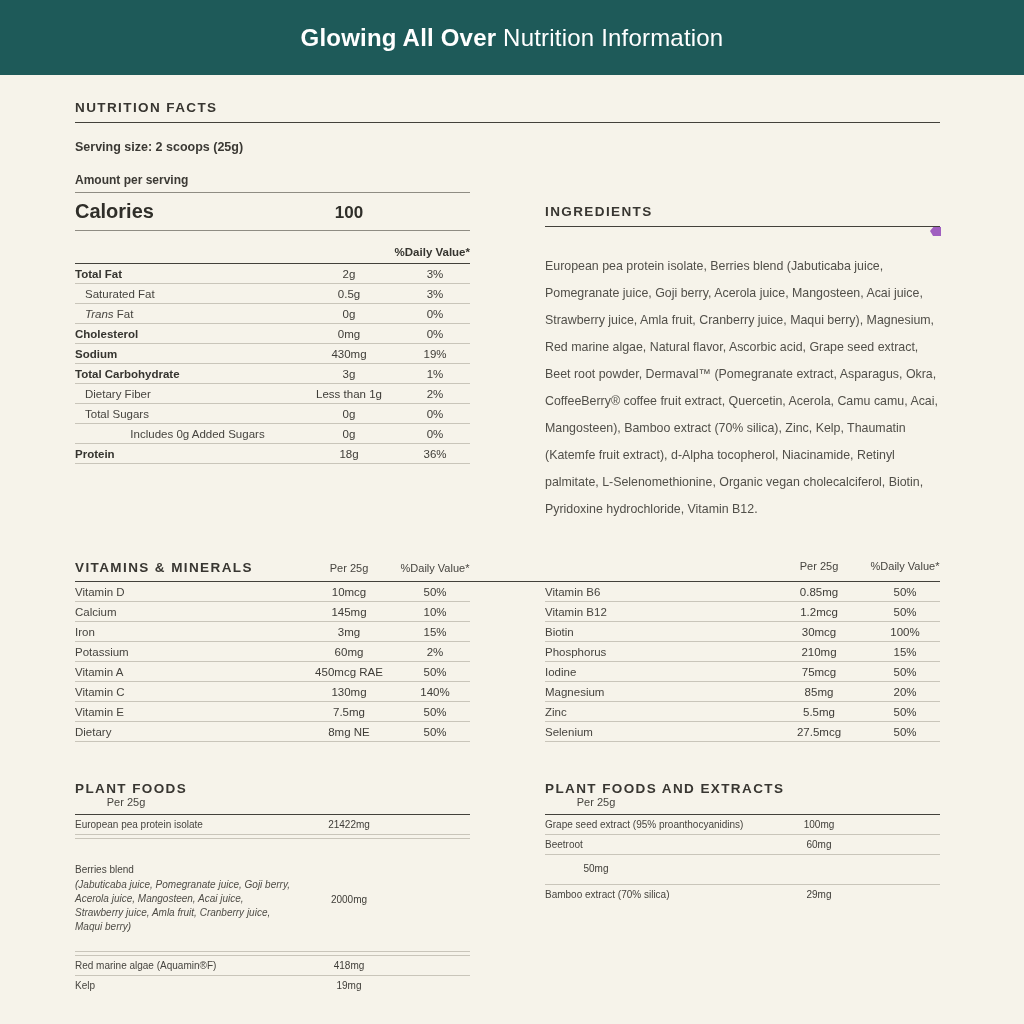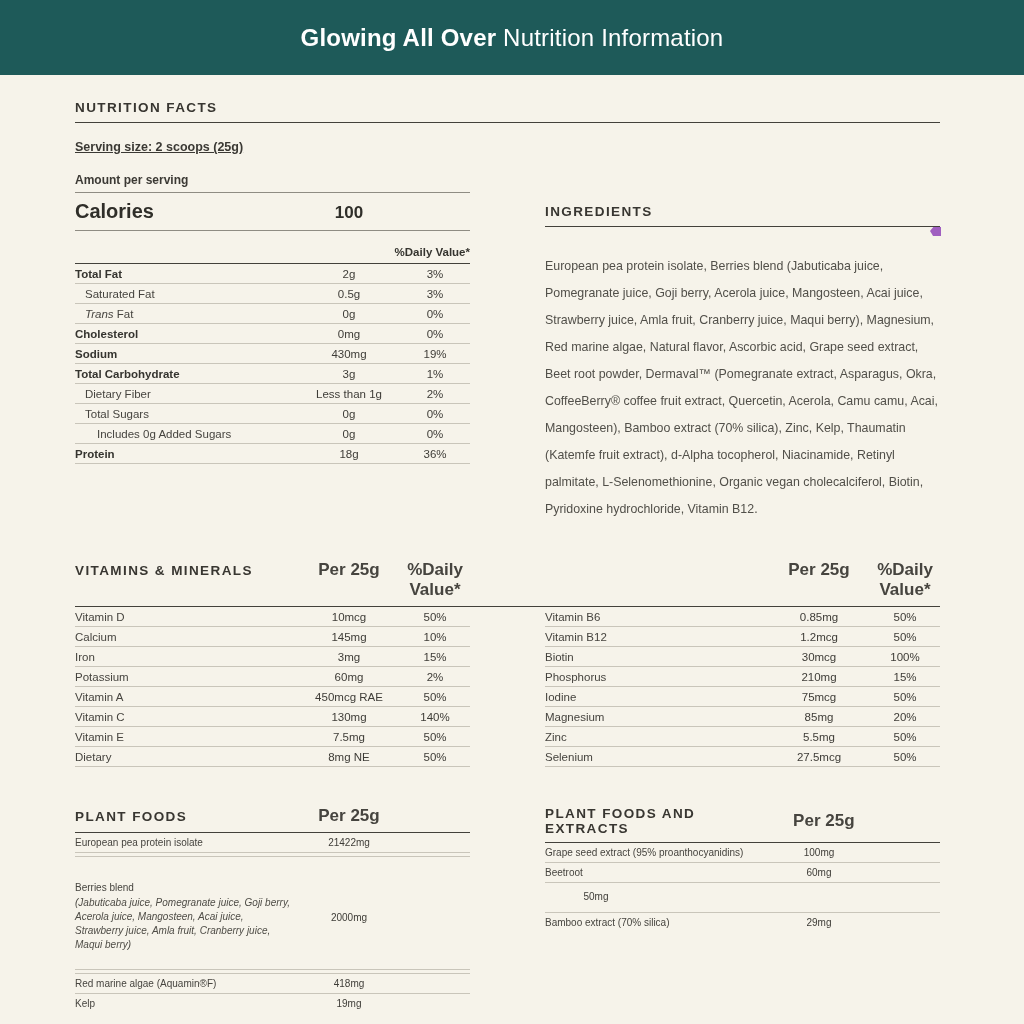--- a/index.html
+++ b/index.html
@@ -40,21 +40,21 @@
   .rule-med   { border-bottom: 1px solid #8f8c83; }
 
   .sec-title {
     font-size: 13.5px;
     font-weight: 700;
     letter-spacing: 1.4px;
     color: #383631;
   }
   .sec-rule { margin-top: 7px; position: relative; }
 
-  .serving { margin-top: 17px; font-size: 12.5px; font-weight: 700; color: #3b3934; text-decoration: underline; }
+  .serving { margin-top: 17px; font-size: 12.5px; font-weight: 700; color: #3b3934; }
 
   .top-cols { margin-top: 19px; }
 
   
   .aps { font-size: 12px; font-weight: 700; color: #3b3934; }
   .aps-rule { margin-top: 5px; }
 
   .cal-row { display: flex; align-items: baseline; margin-top: 7px; padding-bottom: 7px; }
   .cal-label { flex: 1; font-size: 20px; font-weight: 700; color: #2f2e29; }
   .amt-box { width: 102px; text-align: center; }
@@ -66,21 +66,21 @@
   .nf-row, .vit-row {
     display: flex;
     align-items: baseline;
     padding: 3.5px 0;
     font-size: 11.5px;
     border-bottom: 1px solid #c9c5ba;
   }
   .nf-row .lbl, .vit-row .lbl { flex: 1; color: #46443f; }
   .nf-row.bold .lbl { font-weight: 700; color: #35342f; }
   .nf-row.indent .lbl { padding-left: 10px; }
-  .nf-row.indent2 .lbl { padding-left: 22px; }
+  .nf-row.indent2 .lbl { padding-left: 22px; text-align: center; }
   .lbl i { font-style: italic; }
 
   
   .col-right-top { padding-top: 31px; }
   .marker {
     position: absolute;
     right: -1px;
     top: 1px;
     width: 11px;
     height: 9px;
@@ -92,28 +92,28 @@
     font-size: 12.4px;
     line-height: 27px;
     color: #514f49;
   }
 
   
   .vitamins { margin-top: 37px; }
   .vit-head { display: flex; gap: 75px; padding-bottom: 6px; }
   .vit-head-group { width: 395px; display: flex; align-items: baseline; }
   .vit-head-group .spacer { flex: 1; }
-  .col-head { font-size: 17px; color: #46443f; font-weight: bold; }
+  .col-head { font-size: 11px; color: #46443f; }
   .vit-tables { }
   .vit-table { width: 395px; }
 
   
   .plants { margin-top: 39px; }
   .plant-col { width: 395px; }
-  .plant-head { display: flex; align-items: center; }
+  .plant-head { display: flex; align-items: flex-start; flex-direction: column; }
   .plant-head .spacer { flex: 1; }
   .plant-head-rule { margin-top: 6px; }
   .plant-row {
     display: flex;
     align-items: center;
     padding: 4px 0;
     font-size: 10px;
     border-bottom: 1px solid #c9c5ba;
   }
   .plant-row .name-wrap { flex: 1; color: #46443f; }

